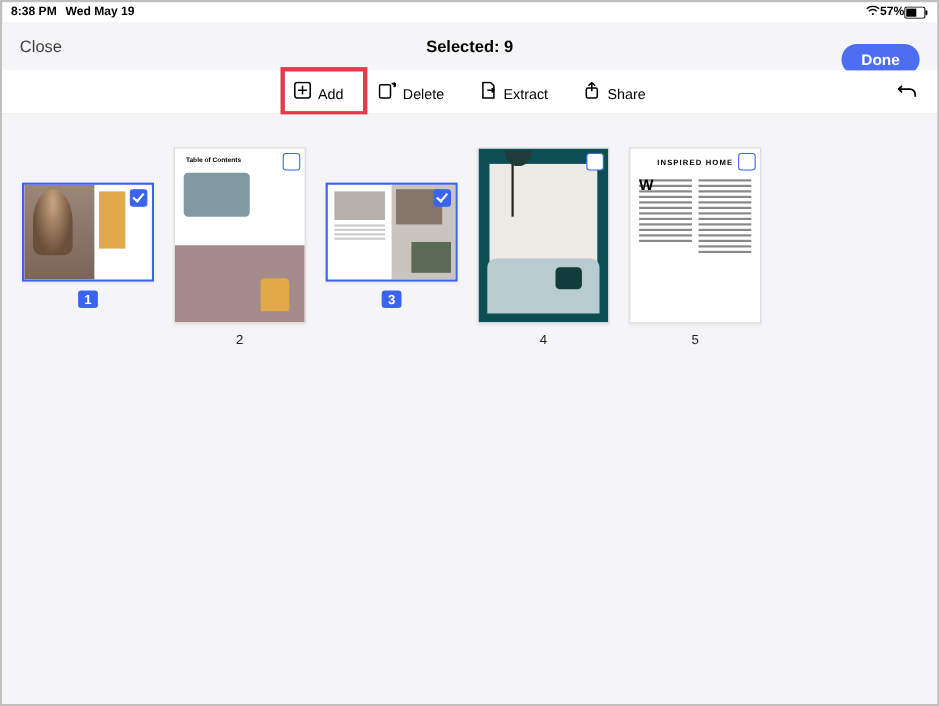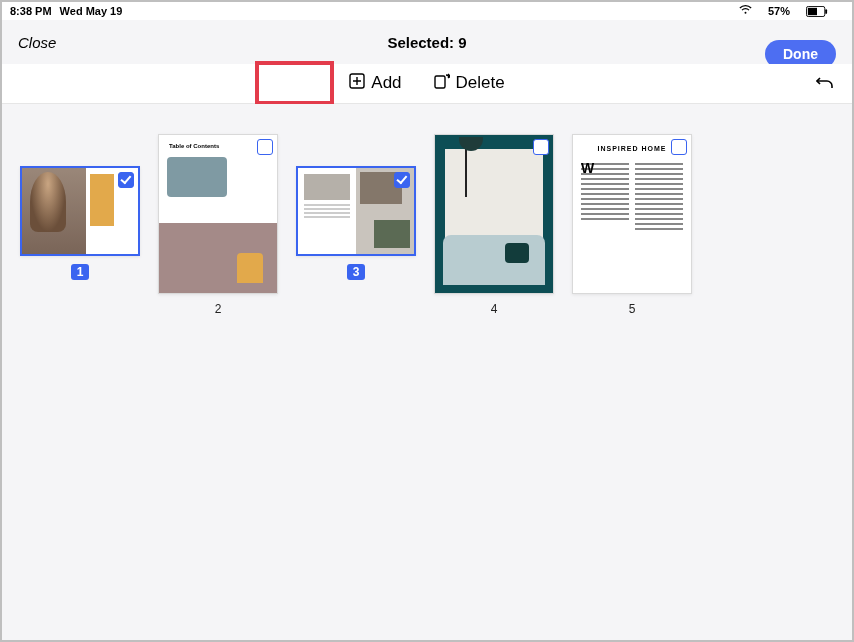--- a/index.html
+++ b/index.html
@@ -1,35 +1,35 @@
 <!DOCTYPE html>
 <html><head>
 <meta charset="utf-8">
 <style>
   * { box-sizing: border-box; margin: 0; padding: 0; }
   html, body { width: 854px; height: 642px; font-family: -apple-system, Helvetica, Arial, sans-serif; }
   body { background: #fff; border: 2px solid #bfbfbf; position: relative; overflow: hidden; }
 
   
-  .status-bar { position: absolute; top: 0; left: 0; right: 16px; height: 18px; display: flex; justify-content: space-between; align-items: center; padding: 0 8px; font-size: 11px; font-weight: 600; color: #000; }
+  .status-bar { position: absolute; top: 0; left: 0; right: 0; height: 18px; display: flex; justify-content: space-between; align-items: center; padding: 0 8px; font-size: 11px; font-weight: 600; color: #000; }
   .status-left { display: flex; gap: 8px; }
-  .status-right { display: flex; gap: 16px; }
+  .status-right { display: flex; gap: 0; }
   .wifi-icon svg { width: 13px; height: 10px; }
   .battery-icon { display: flex; align-items: center; }
   .battery-icon svg { width: 22px; height: 11px; }
 
   
   .header { position: absolute; top: 18px; left: 0; right: 0; height: 44px; display: flex; align-items: center; justify-content: space-between; padding: 0 16px; background: #f5f5f7; }
-  .close-btn { font-size: 15px; color: #000000; background: none; border: none; cursor: pointer; font-style: italic; }
+  .close-btn { font-size: 15px; color: #404040; background: none; border: none; cursor: pointer; }
   .header-title { font-size: 15px; font-weight: 700; position: absolute; left: 50%; transform: translateX(-50%); }
   .done-btn { background: #4d6ef2; color: #fff; border: none; border-radius: 16px; padding: 6px 18px; font-size: 14px; font-weight: 600; cursor: pointer; margin-top: 24px; }
 
   
   .toolbar { position: absolute; top: 62px; left: 0; right: 0; height: 40px; background: #fff; border-bottom: 1px solid #e6e6e6; display: flex; align-items: center; justify-content: center; gap: 12px; }
-  .tool-btn { display: flex; align-items: flex-start; gap: 6px; background: none; border: none; font-size: 17px; color: #000; padding: 6px 10px; cursor: pointer; }
+  .tool-btn { display: flex; align-items: flex-end; gap: 6px; background: none; border: none; font-size: 13px; color: #000; padding: 6px 10px; cursor: pointer; }
   .tool-btn.delete { color: #e44a4a; }
   .tool-btn svg { width: 16px; height: 16px; }
   .rotate-highlight { position: absolute; border: 4px solid #e33b4b; pointer-events: none; }
   .undo-btn { position: absolute; right: 18px; background: none; border: none; cursor: pointer; }
   .undo-btn svg { width: 18px; height: 16px; }
 
   
   .content { position: absolute; top: 102px; left: 0; right: 0; bottom: 0; background: #f5f5f7; padding: 30px 18px; display: flex; gap: 18px; align-items: flex-start; }
 
   .page-item { display: flex; flex-direction: column; align-items: center; gap: 8px; }
@@ -122,23 +122,37 @@
 
   <button class="tool-btn" style="position:relative;">
     <span><svg viewBox="0 0 16 16">
           <rect x="1" y="3" width="10" height="12" rx="1.5" fill="none" stroke="#000" stroke-width="1.4"></rect>
           <path d="M12 2a3 3 0 013 3" fill="none" stroke="#000" stroke-width="1.4"></path>
           <path d="M14 1l2 2-2 2" fill="none" stroke="#000" stroke-width="1.4"></path>
         </svg></span>
     <span>Delete</span>
   </button>
 
-
-
-
+  <button class="tool-btn">
+    <span><svg viewBox="0 0 16 16">
+          <path d="M3 1h7l3 3v11H3z" fill="none" stroke="#000" stroke-width="1.4"></path>
+          <path d="M7 8h6M11 6l2 2-2 2" fill="none" stroke="#000" stroke-width="1.4"></path>
+        </svg></span>
+    <span>Extract</span>
+  </button>
+
+
+
+  <button class="tool-btn">
+    <span><svg viewBox="0 0 16 16">
+          <rect x="3" y="6" width="10" height="9" rx="1.5" fill="none" stroke="#000" stroke-width="1.4"></rect>
+          <path d="M8 1v8M5 4l3-3 3 3" fill="none" stroke="#000" stroke-width="1.4"></path>
+        </svg></span>
+    <span>Share</span>
+  </button>
 
   <button class="undo-btn">
     <span><svg viewBox="0 0 18 16">
           <path d="M4 4l-3 3 3 3" fill="none" stroke="#000" stroke-width="1.6"></path>
           <path d="M1 7h10a5 5 0 015 5v2" fill="none" stroke="#000" stroke-width="1.6"></path>
         </svg></span>
   </button>
 
   <div class="rotate-highlight" style="left:253px; top:-3px; width:79px; height:44px;"></div>
 </div>

